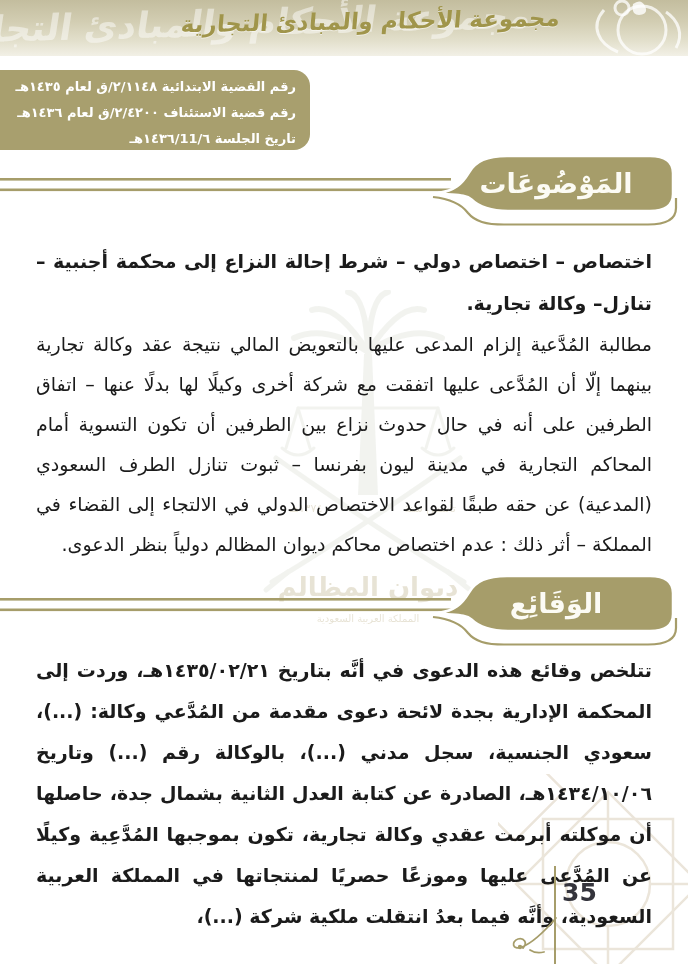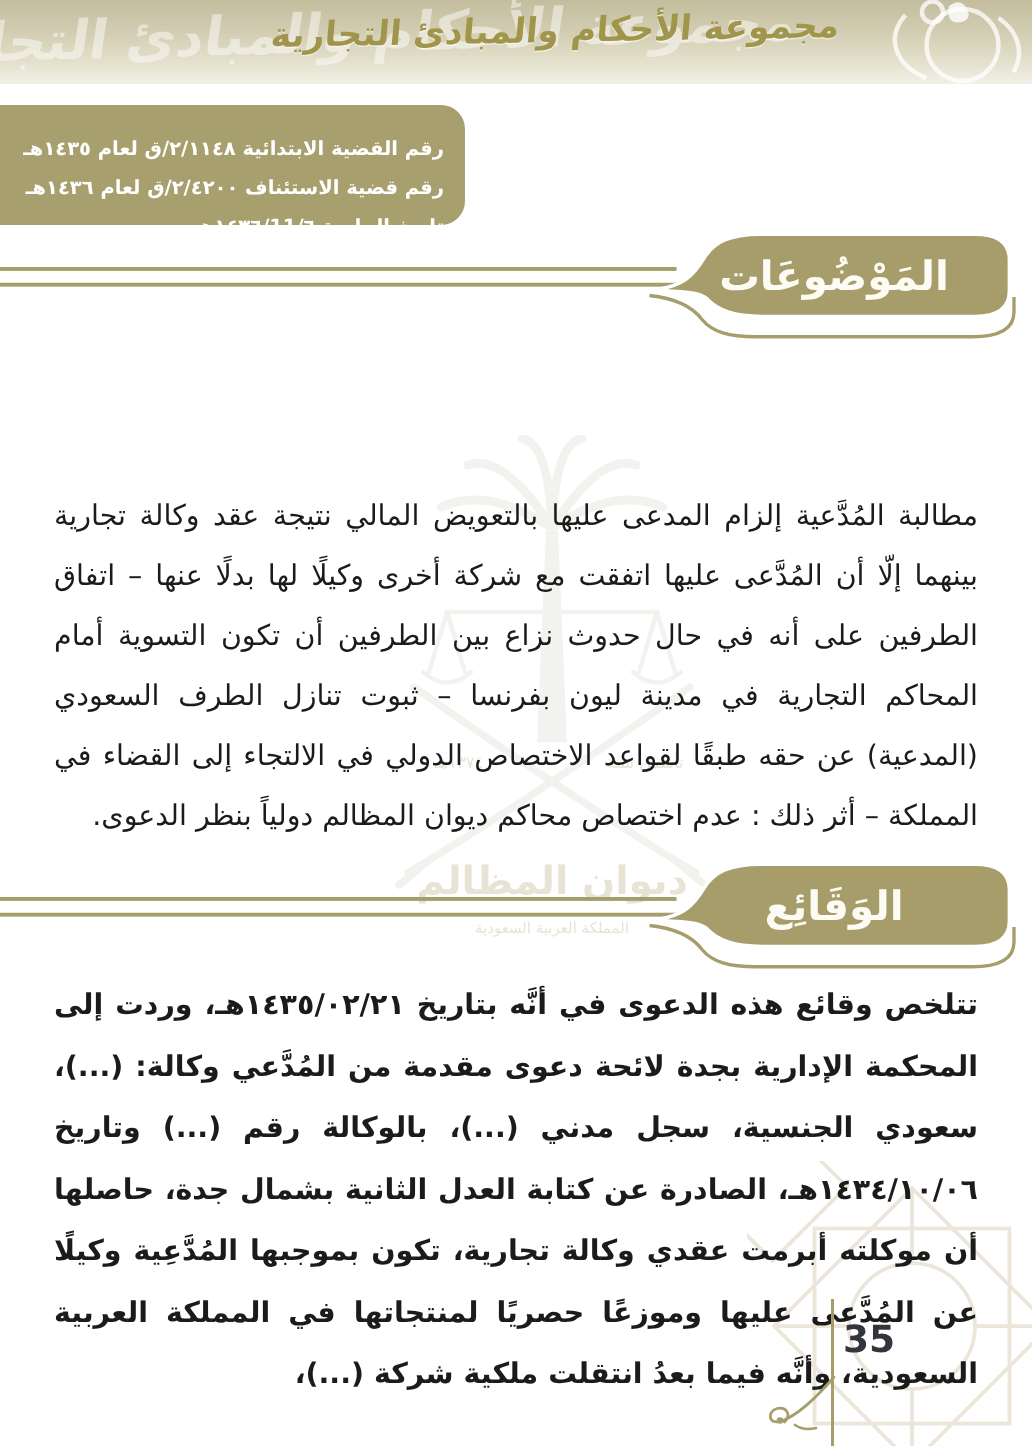--- a/index.html
+++ b/index.html
@@ -23,21 +23,21 @@
     font-size:23px; font-weight:bold; color:#a0954b;
     white-space:nowrap; transform:rotate(-1deg) skewX(-6deg);
     text-shadow:0 1px 0 rgba(255,255,255,.5);
   }
   .band-flourish { position:absolute; right:0; top:0; }
   
   .case-box {
     position:absolute; left:0; top:70px; width:310px; height:80px;
     background:#a89f6e; border-radius:0 16px 16px 0;
     color:#ffffff; font-weight:bold; font-size:13px; line-height:26px;
-    padding:17px 14px 0 0; box-sizing:border-box; text-align:right;
+    padding:4px 14px 0 0; box-sizing:border-box; text-align:right;
   }
   
   .strip { position:absolute; left:0; width:688px; height:74px; }
   .strip text {
     font-family:"DejaVu Sans", sans-serif; font-weight:bold;
     font-size:27px; fill:#fcfbf4;
   }
   
   .para {
     position:absolute; right:36px; width:616px;
@@ -125,20 +125,21 @@
   </svg>
 
   <svg class="strip" style="top:152px" viewBox="0 0 688 74" width="688" height="74">
     <rect x="0" y="26" width="451" height="2.6" fill="#a69d6a"></rect>
     <rect x="0" y="36.5" width="451" height="2.6" fill="#a69d6a"></rect>
     <path fill="none" stroke="#a69d6a" stroke-width="2.2" d="M 433,45 C 452,47 462,53 468,61 C 475,69.5 486,72.5 504,72.5 L 648,72.5 Q 676,72.5 676,56 L 676,46"></path>
     <path fill="#a69d6a" stroke="#ffffff" stroke-width="2.5" d="M 438,41 C 455,38.5 462,32 469,20.5 C 476,9 487,4 507,4 L 650,4 Q 673,4 673,21 L 673,42 Q 673,59 650,59 L 508,59 C 489,59 479,55 471.5,47.5 C 465,41.5 452,43.5 438,41 Z"></path>
     <text x="556" y="41" text-anchor="middle">المَوْضُوعَات</text>
   </svg>
 
+  <div class="para topics">اختصاص – اختصاص دولي – شرط إحالة النزاع إلى محكمة أجنبية – تنازل– وكالة تجارية.</div>
 
   <div class="para summary">مطالبة المُدَّعية إلزام المدعى عليها بالتعويض المالي نتيجة عقد وكالة تجارية بينهما إلّا أن المُدَّعى عليها اتفقت مع شركة أخرى وكيلًا لها بدلًا عنها – اتفاق الطرفين على أنه في حال حدوث نزاع بين الطرفين أن تكون التسوية أمام المحاكم التجارية في مدينة ليون بفرنسا – ثبوت تنازل الطرف السعودي (المدعية) عن حقه طبقًا لقواعد الاختصاص الدولي في الالتجاء إلى القضاء في المملكة – أثر ذلك : عدم اختصاص محاكم ديوان المظالم دولياً بنظر الدعوى.</div>
 
   <svg class="strip" style="top:572px" viewBox="0 0 688 74" width="688" height="74">
     <rect x="0" y="26" width="451" height="2.6" fill="#a69d6a"></rect>
     <rect x="0" y="36.5" width="451" height="2.6" fill="#a69d6a"></rect>
     <path fill="none" stroke="#a69d6a" stroke-width="2.2" d="M 433,45 C 452,47 462,53 468,61 C 475,69.5 486,72.5 504,72.5 L 648,72.5 Q 676,72.5 676,56 L 676,46"></path>
     <path fill="#a69d6a" stroke="#ffffff" stroke-width="2.5" d="M 438,41 C 455,38.5 462,32 469,20.5 C 476,9 487,4 507,4 L 650,4 Q 673,4 673,21 L 673,42 Q 673,59 650,59 L 508,59 C 489,59 479,55 471.5,47.5 C 465,41.5 452,43.5 438,41 Z"></path>
     <text x="556" y="41" text-anchor="middle">الوَقَائِع</text>
   </svg>

